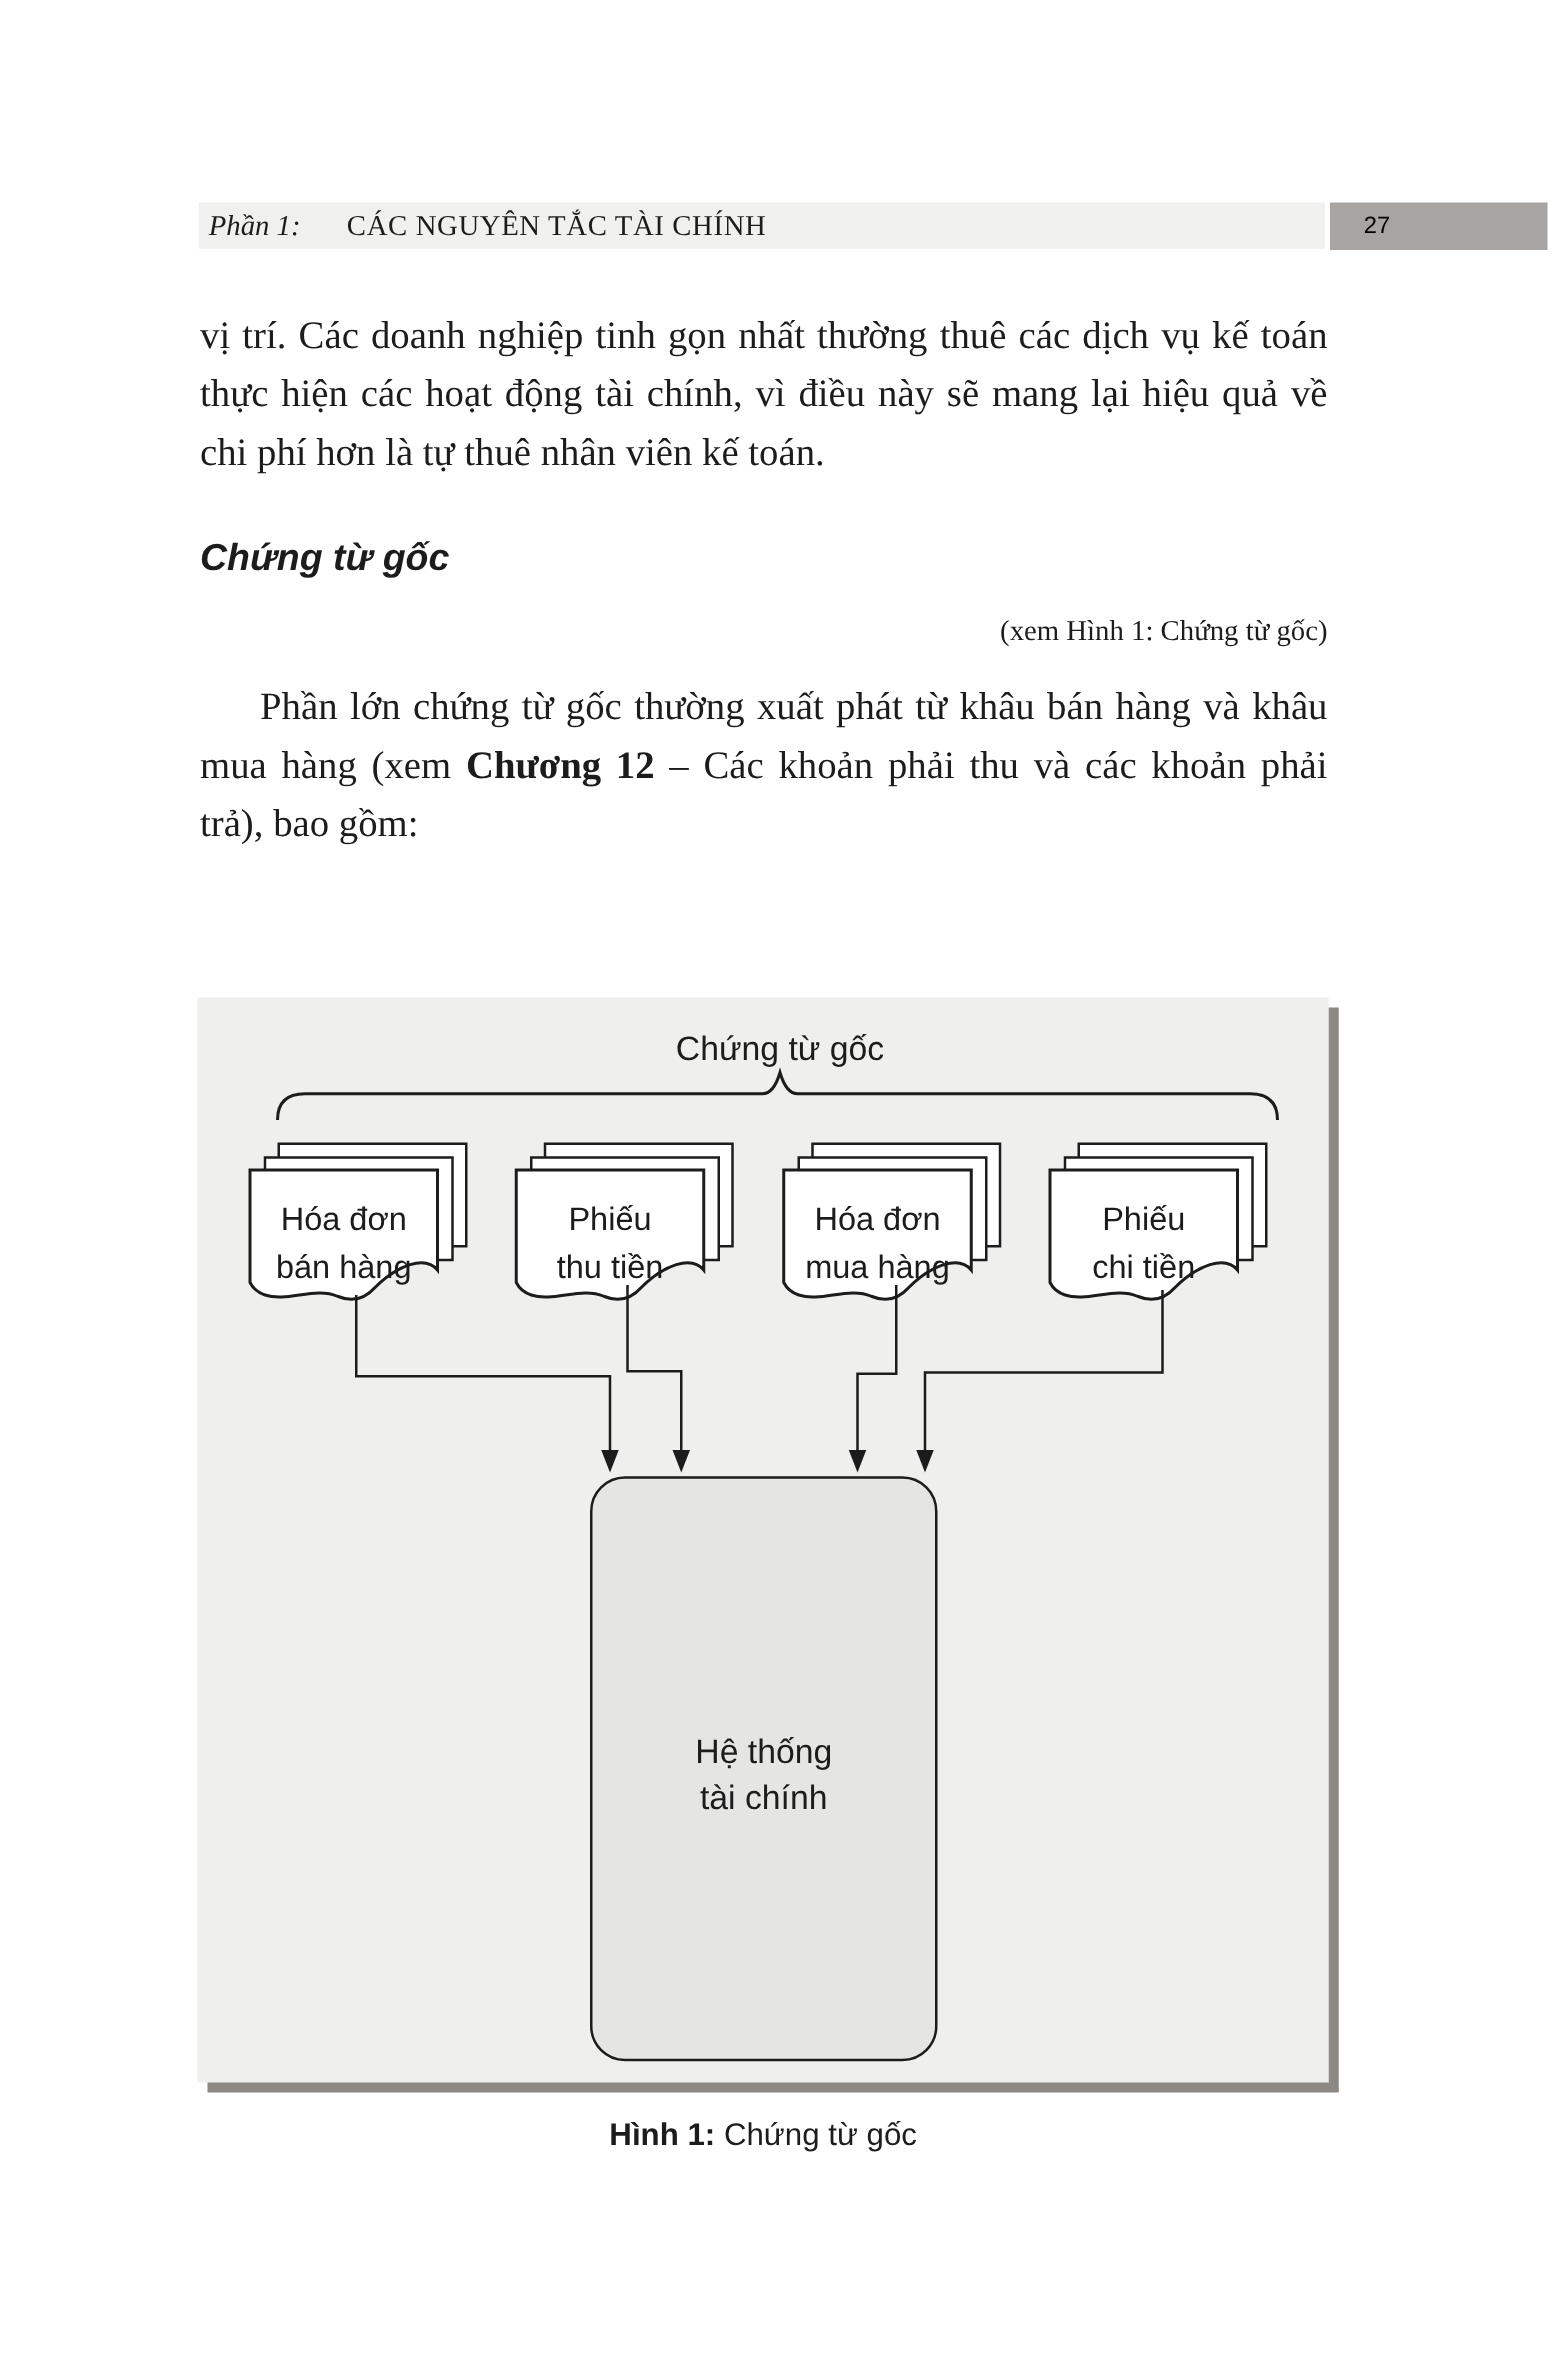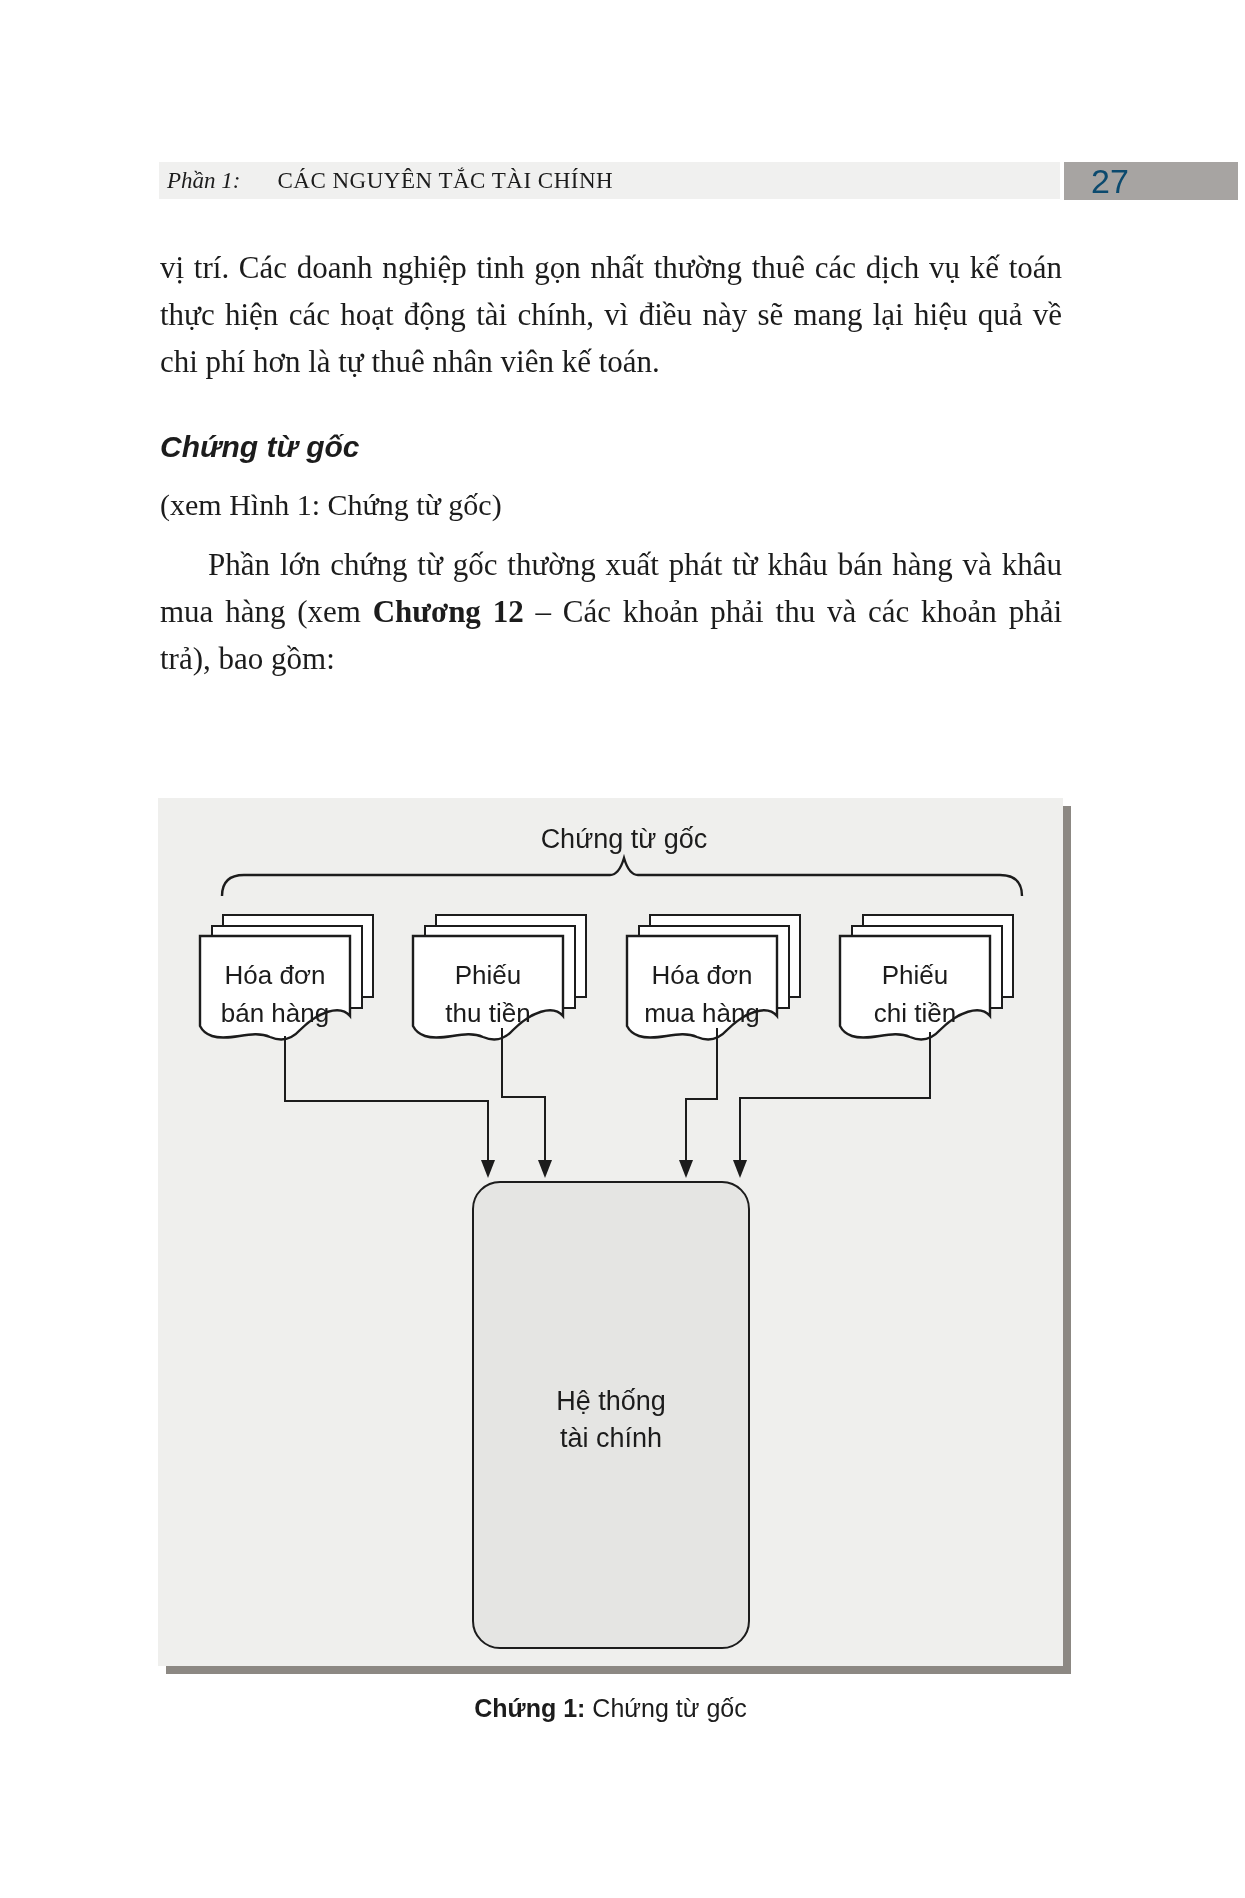--- a/index.html
+++ b/index.html
@@ -18,23 +18,23 @@
     background:#f0f0ef;
     display:flex;align-items:center;
     font-size:23px;line-height:37px;
     white-space:nowrap;
     gap:32px;
   }
   .header-band .part-label{font-style:italic;margin-left:8px;}
   .header-band .part-title{margin-left:5px;letter-spacing:.5px;}
   .page-num-box{
     position:absolute;left:1064px;top:162px;width:174px;height:38px;
-    background:#a7a4a2;color:#0c4a6e;
+    background:#a7a4a2;color:#000000;
     font-family:"Liberation Sans", sans-serif;
-    font-size:34px;line-height:38px;
+    font-size:19px;line-height:38px;
     padding-left:27px;box-sizing:border-box;
   }
   
   .body-col{
     position:absolute;left:160px;top:244px;width:902px;
   }
   .para{
     font-size:31px;line-height:47px;
     text-align:justify;margin:0;
   }
@@ -44,21 +44,21 @@
     font-weight:bold;font-size:34px;line-height:40px;
     margin:62px 0 0 0;
   }
   .subsection-heading{
     font-family:"Liberation Sans", sans-serif;
     font-weight:bold;font-style:italic;
     font-size:30px;line-height:36px;
     margin:44px 0 0 0;
   }
   .figure-ref{
-    font-size:30px;line-height:40px;margin:20px 0 0 0;
+    font-size:23px;line-height:40px;margin:20px 0 0 11px;text-align:right;
   }
   .para2{margin-top:16px;}
   
   .figure-panel{
     position:absolute;left:158px;top:798px;width:905px;height:868px;
     background:#efefed;
     box-shadow:8px 8px 0 0 #8c8883;
   }
   .figure-panel svg{display:block;}
   .diagram-line{stroke:#1c1c1c;stroke-width:2;fill:none;}
@@ -159,16 +159,16 @@
       <path class="diagram-line" d="M772,234 V300 H582 V364"></path>
       <polygon class="arrow-head" points="575,362 589,362 582,380"></polygon>
 
       <rect class="system-box" x="315" y="384" width="276" height="466" rx="27"></rect>
       <text class="svg-label" x="453" y="612" text-anchor="middle">Hệ thống</text>
       <text class="svg-label" x="453" y="649" text-anchor="middle">tài chính</text>
     </svg>
   </div>
 
   <div class="figure-caption">
-    <span class="cap-bold">Chứng 1:</span><span> Chứng từ gốc</span>
+    <span class="cap-bold">Hình 1:</span><span> Chứng từ gốc</span>
   </div>
 
 </div>
 
 </body></html>

